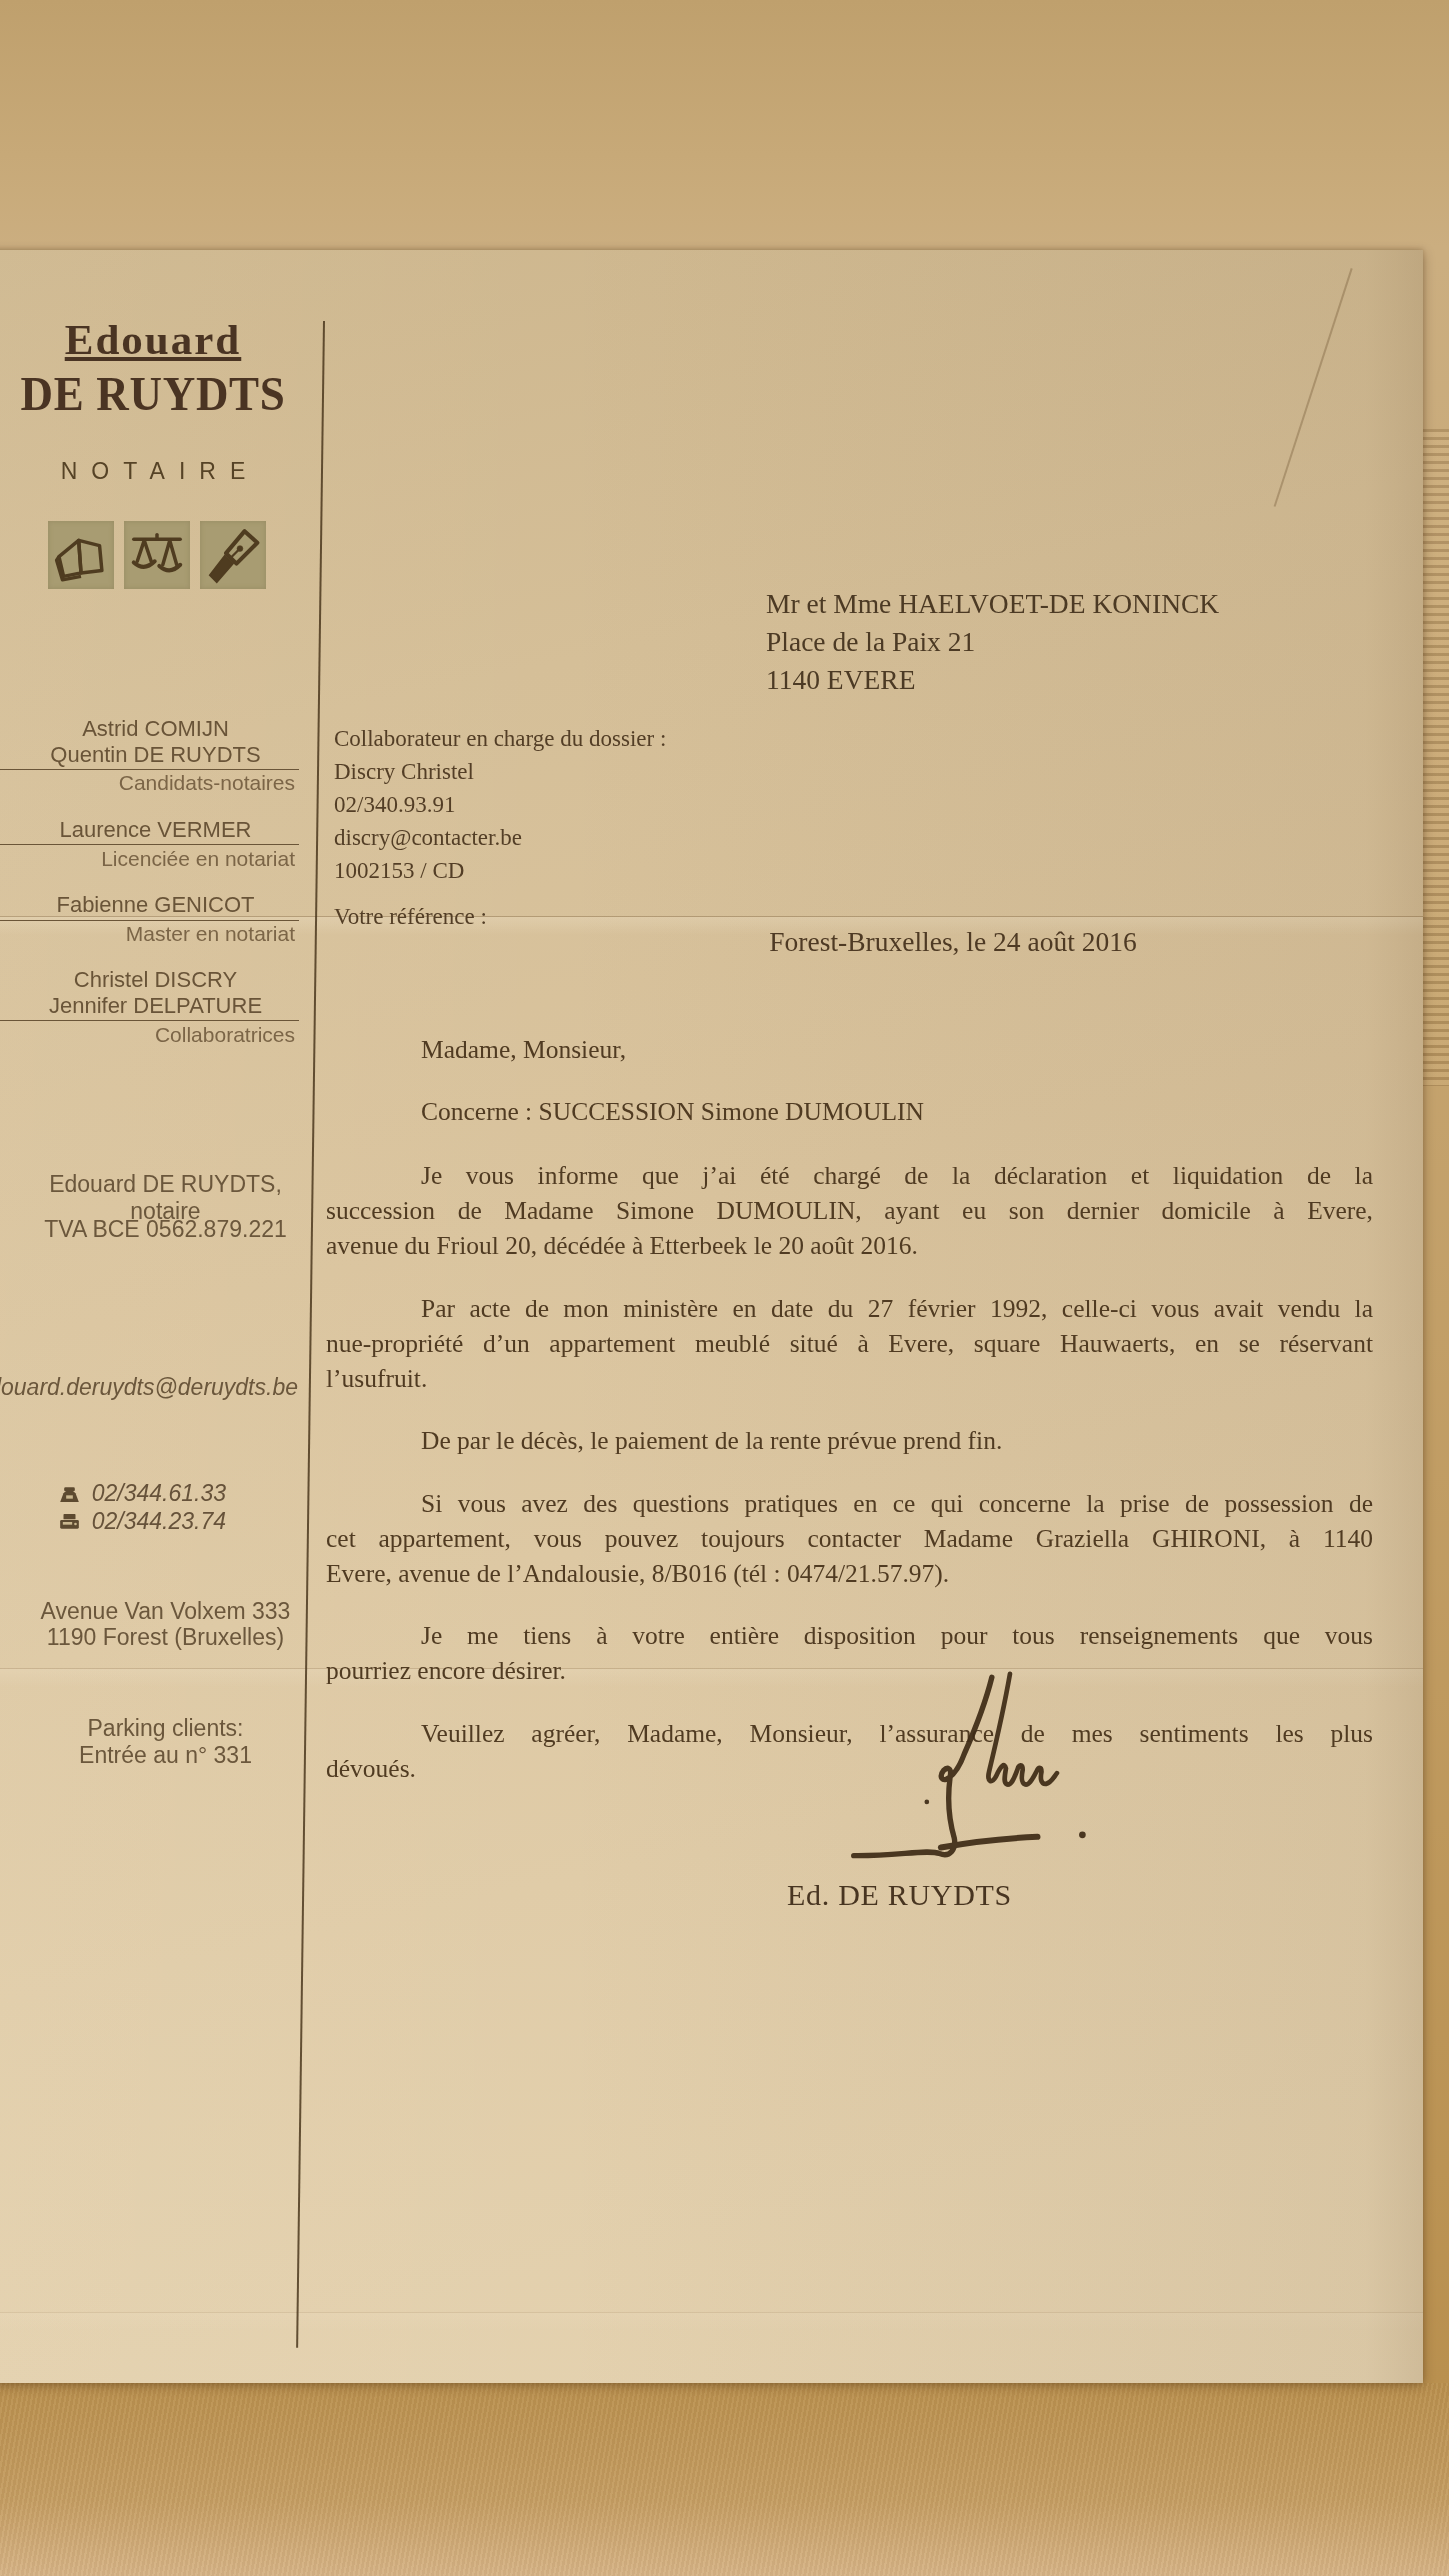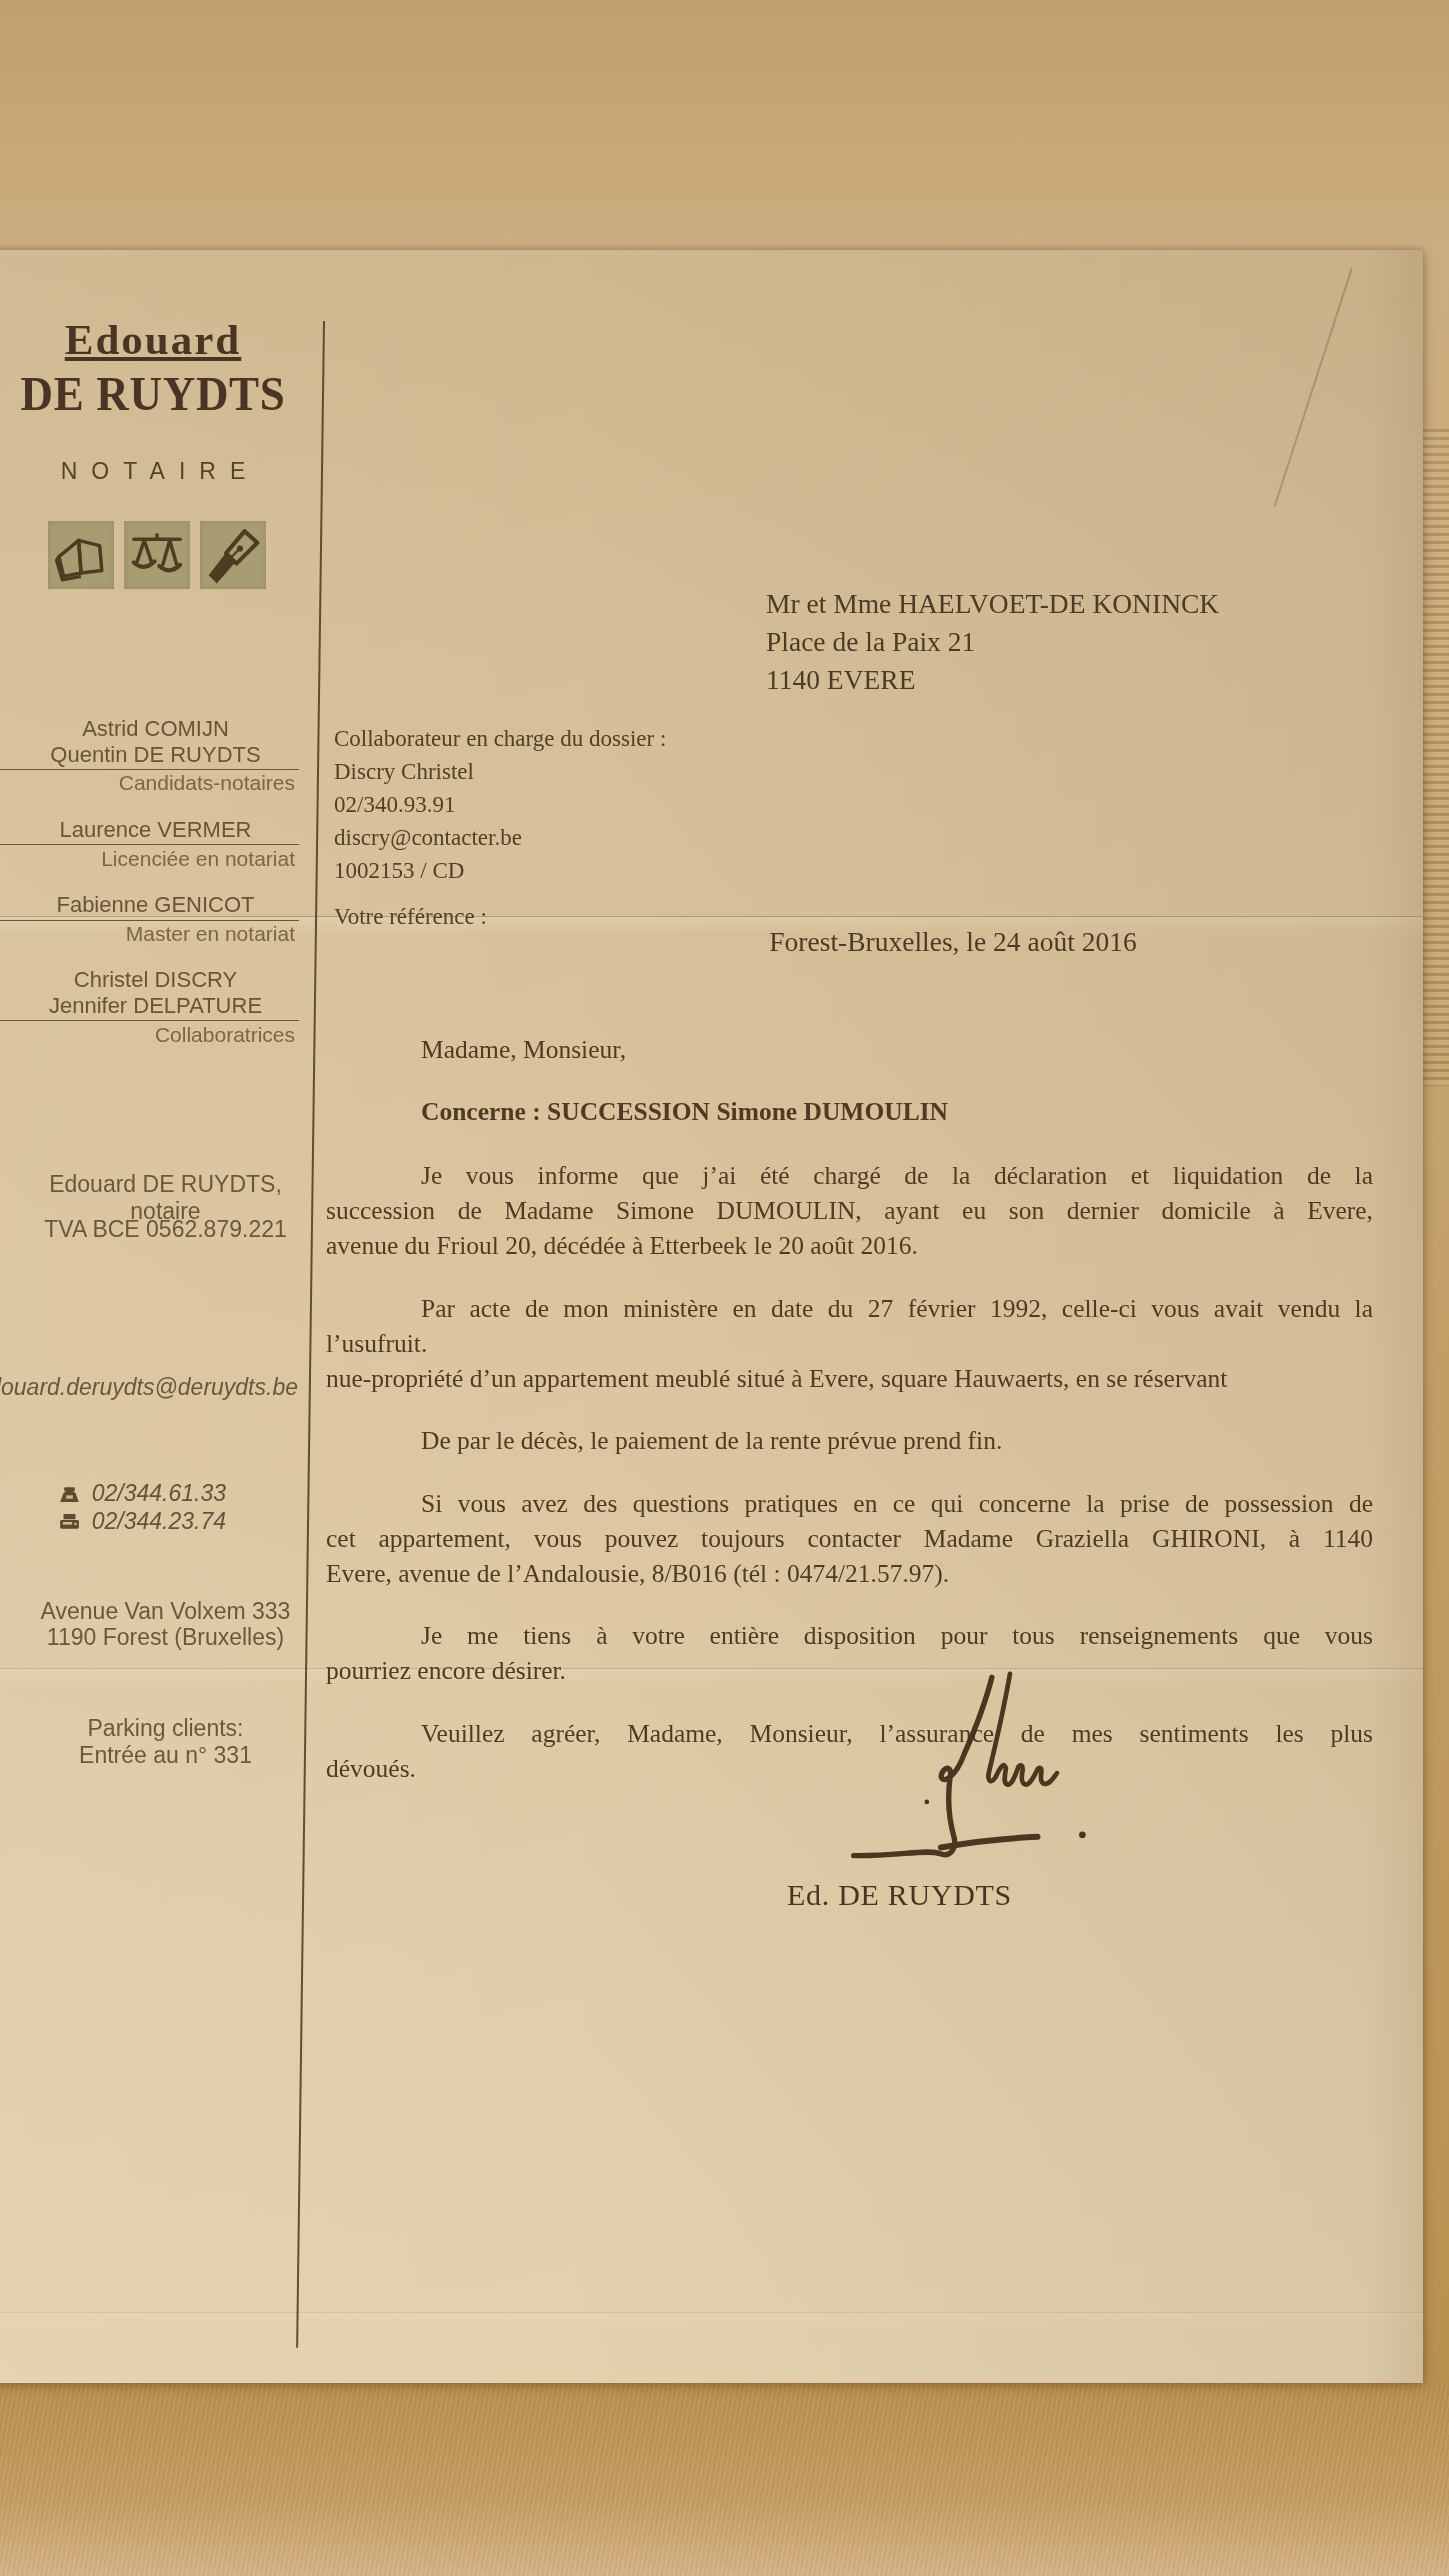--- a/index.html
+++ b/index.html
@@ -54,21 +54,21 @@
   
   .dossier{position:absolute;left:334px;top:722px;width:416px;font-size:23px;line-height:33px;color:#533e26;}
   .your-ref{position:absolute;left:334px;top:904px;font-size:23px;color:#533e26;}
   
   .recipient{position:absolute;left:766px;top:585px;font-size:27.5px;line-height:38px;color:#4c3a24;}
   
   .dateline{position:absolute;left:698px;top:926px;width:510px;text-align:center;font-size:27.5px;color:#4e3a24;}
   
   .body{position:absolute;left:326px;top:1032px;width:1047px;font-size:25.5px;line-height:35px;color:#503b22;}
   .salutation{margin:0 0 27px 0;text-indent:95px;}
-  .subject{margin:0 0 29px 0;text-indent:95px;font-weight:bold;}
+  .subject{margin:0 0 29px 0;text-indent:95px;}
   .para{margin:0 0 27.5px 0;}
   .para .bline{text-align:justify;text-align-last:justify;}
   .para .bline:first-child{text-indent:95px;}
   .para .bline:last-child{text-align-last:left;}
   .closing-name{position:absolute;left:787px;top:1878px;font-size:30px;color:#483521;letter-spacing:0.7px;}
   .sig{position:absolute;left:832px;top:1637px;}
   [data-name$="-icon"] svg{display:block;}
 </style>
 </head>
 <body>
@@ -219,22 +219,22 @@
         <div class="para" data-name="paragraph">
         <div data-name="paragraph-lines">
             <div class="bline" data-name="text-line">Je vous informe que j’ai été chargé de la déclaration et liquidation de la</div>
             <div class="bline" data-name="text-line">succession de Madame Simone DUMOULIN, ayant eu son dernier domicile à Evere,</div>
             <div class="bline" data-name="text-line">avenue du Frioul 20, décédée à Etterbeek le 20 août 2016.</div>
           </div>
       </div>
         <div class="para" data-name="paragraph">
         <div data-name="paragraph-lines">
             <div class="bline" data-name="text-line">Par acte de mon ministère en date du 27 février 1992, celle-ci vous avait vendu la</div>
+            <div class="bline" data-name="text-line">nue-propriété d’un appartement meublé situé à Evere, square Hauwaerts, en se réservant</div>
             <div class="bline" data-name="text-line">l’usufruit.</div>
-            <div class="bline" data-name="text-line">nue-propriété d’un appartement meublé situé à Evere, square Hauwaerts, en se réservant</div>
           </div>
       </div>
         <div class="para" data-name="paragraph">
         <div data-name="paragraph-lines">
             <div class="bline" data-name="text-line">De par le décès, le paiement de la rente prévue prend fin.</div>
           </div>
       </div>
         <div class="para" data-name="paragraph">
         <div data-name="paragraph-lines">
             <div class="bline" data-name="text-line">Si vous avez des questions pratiques en ce qui concerne la prise de possession de</div>

